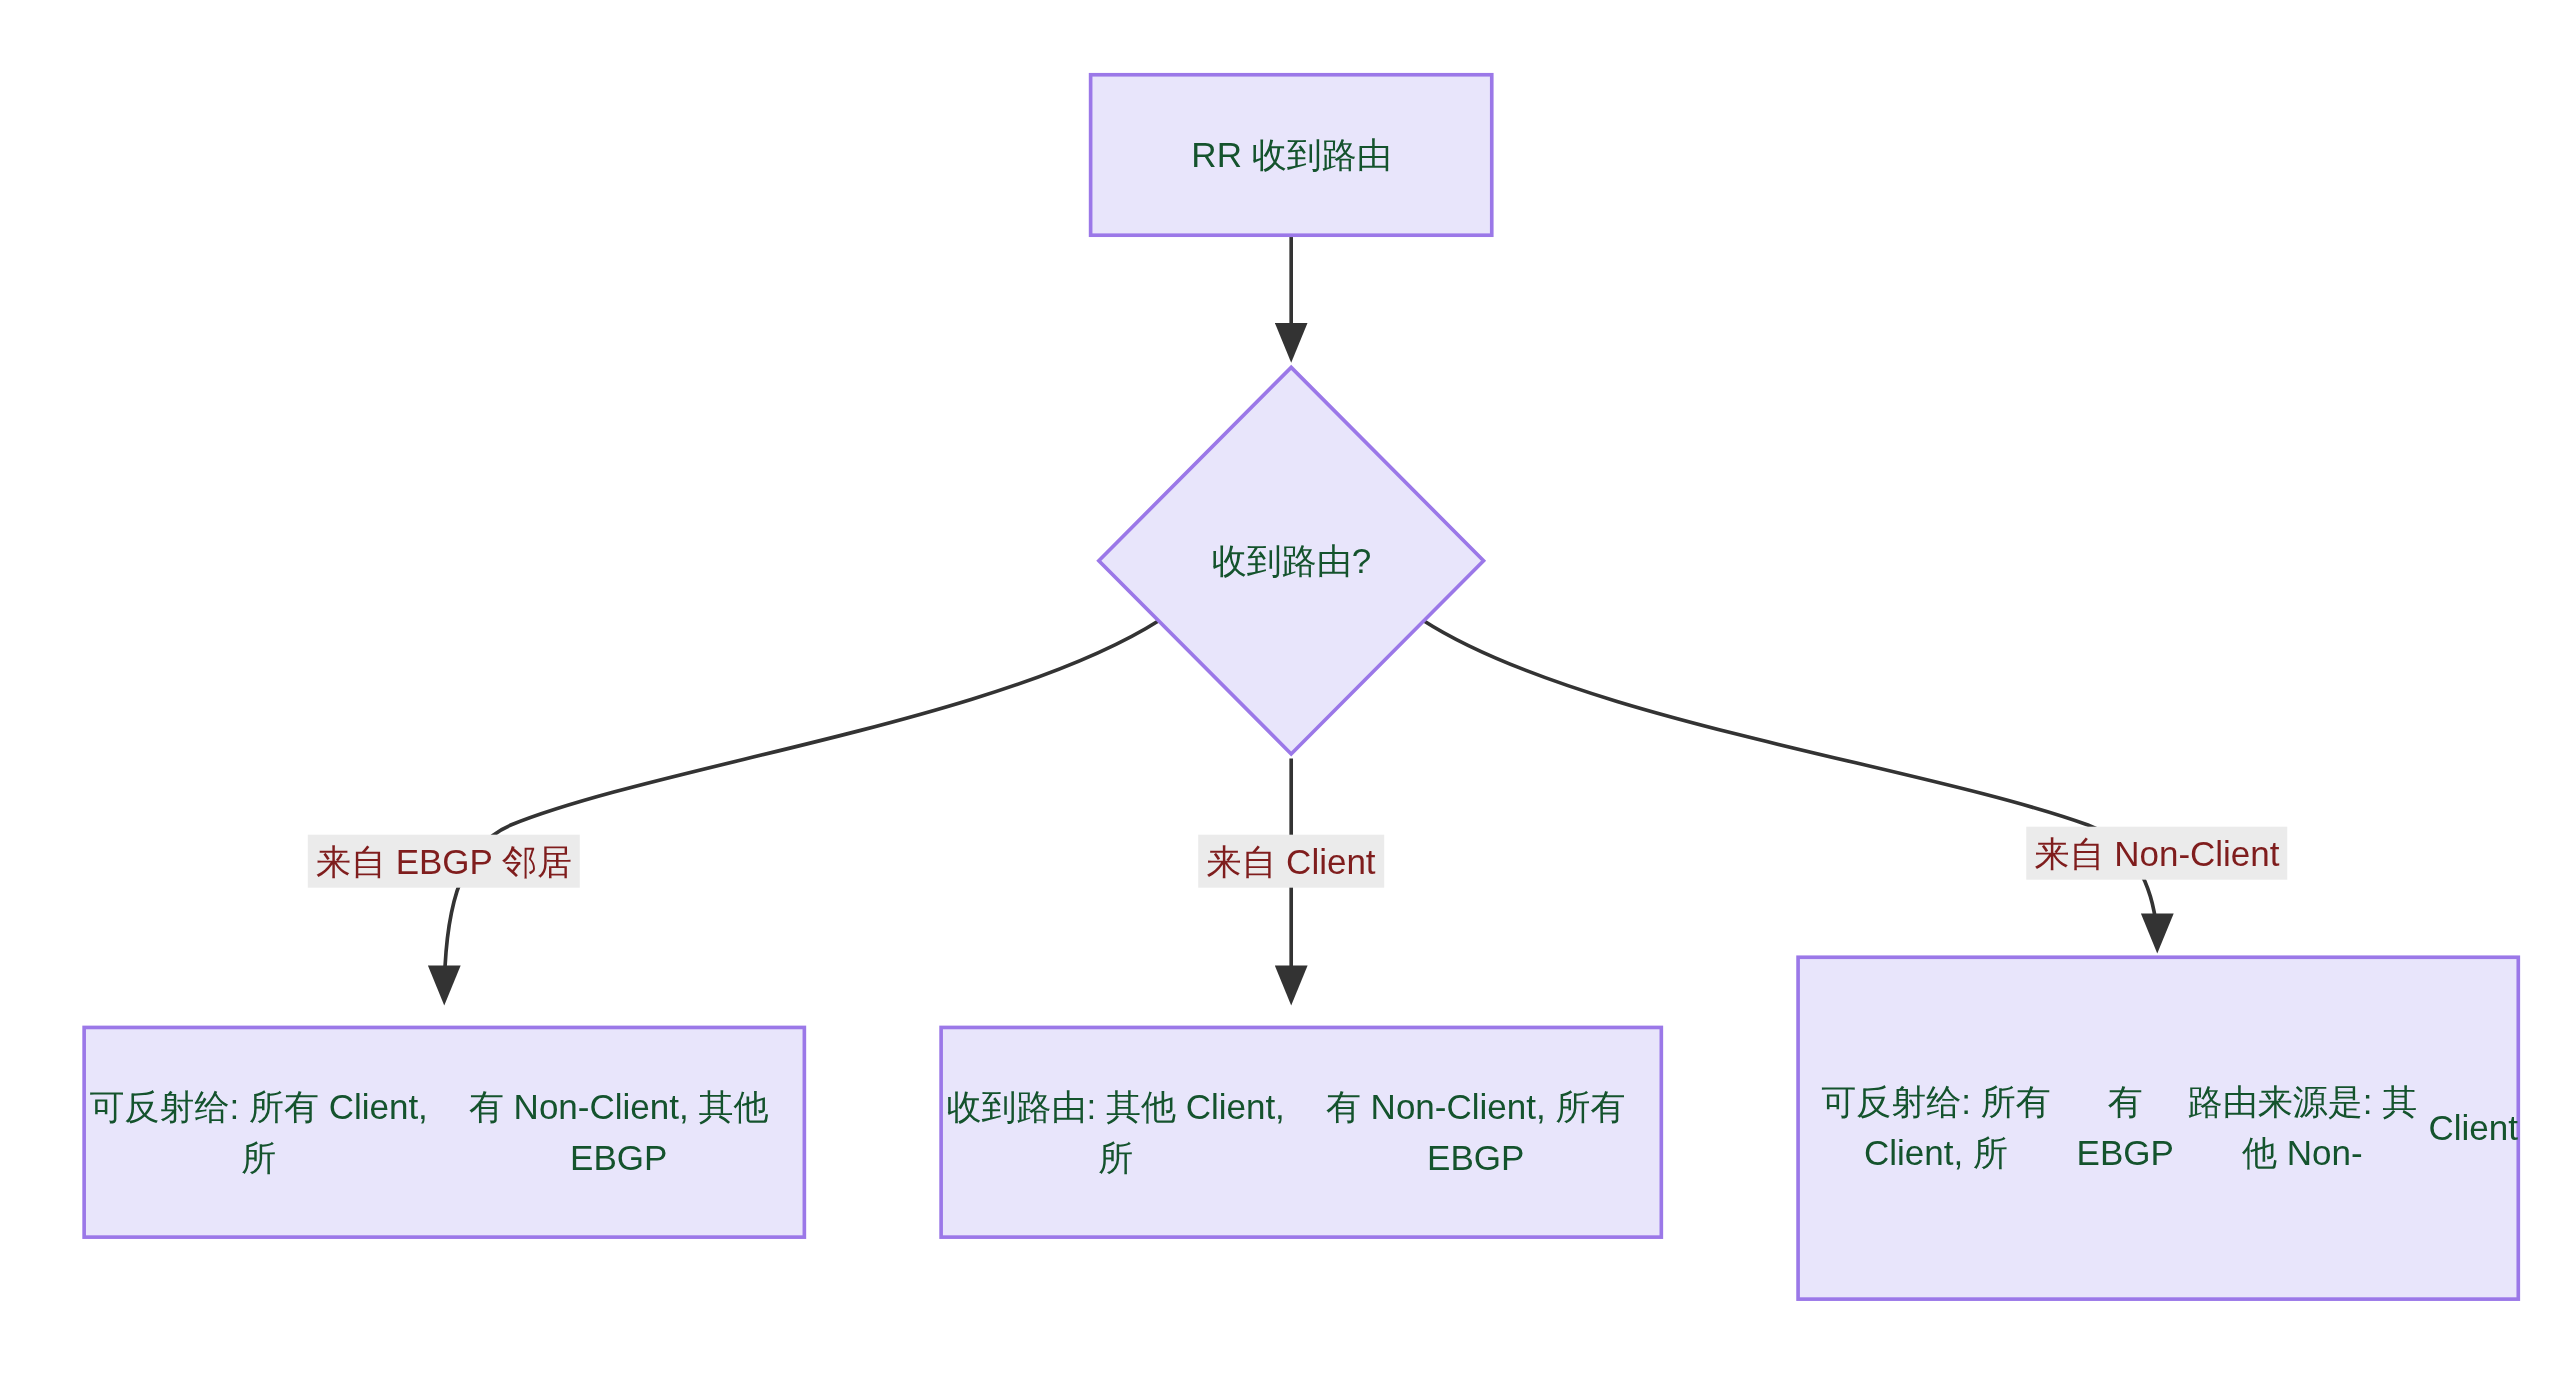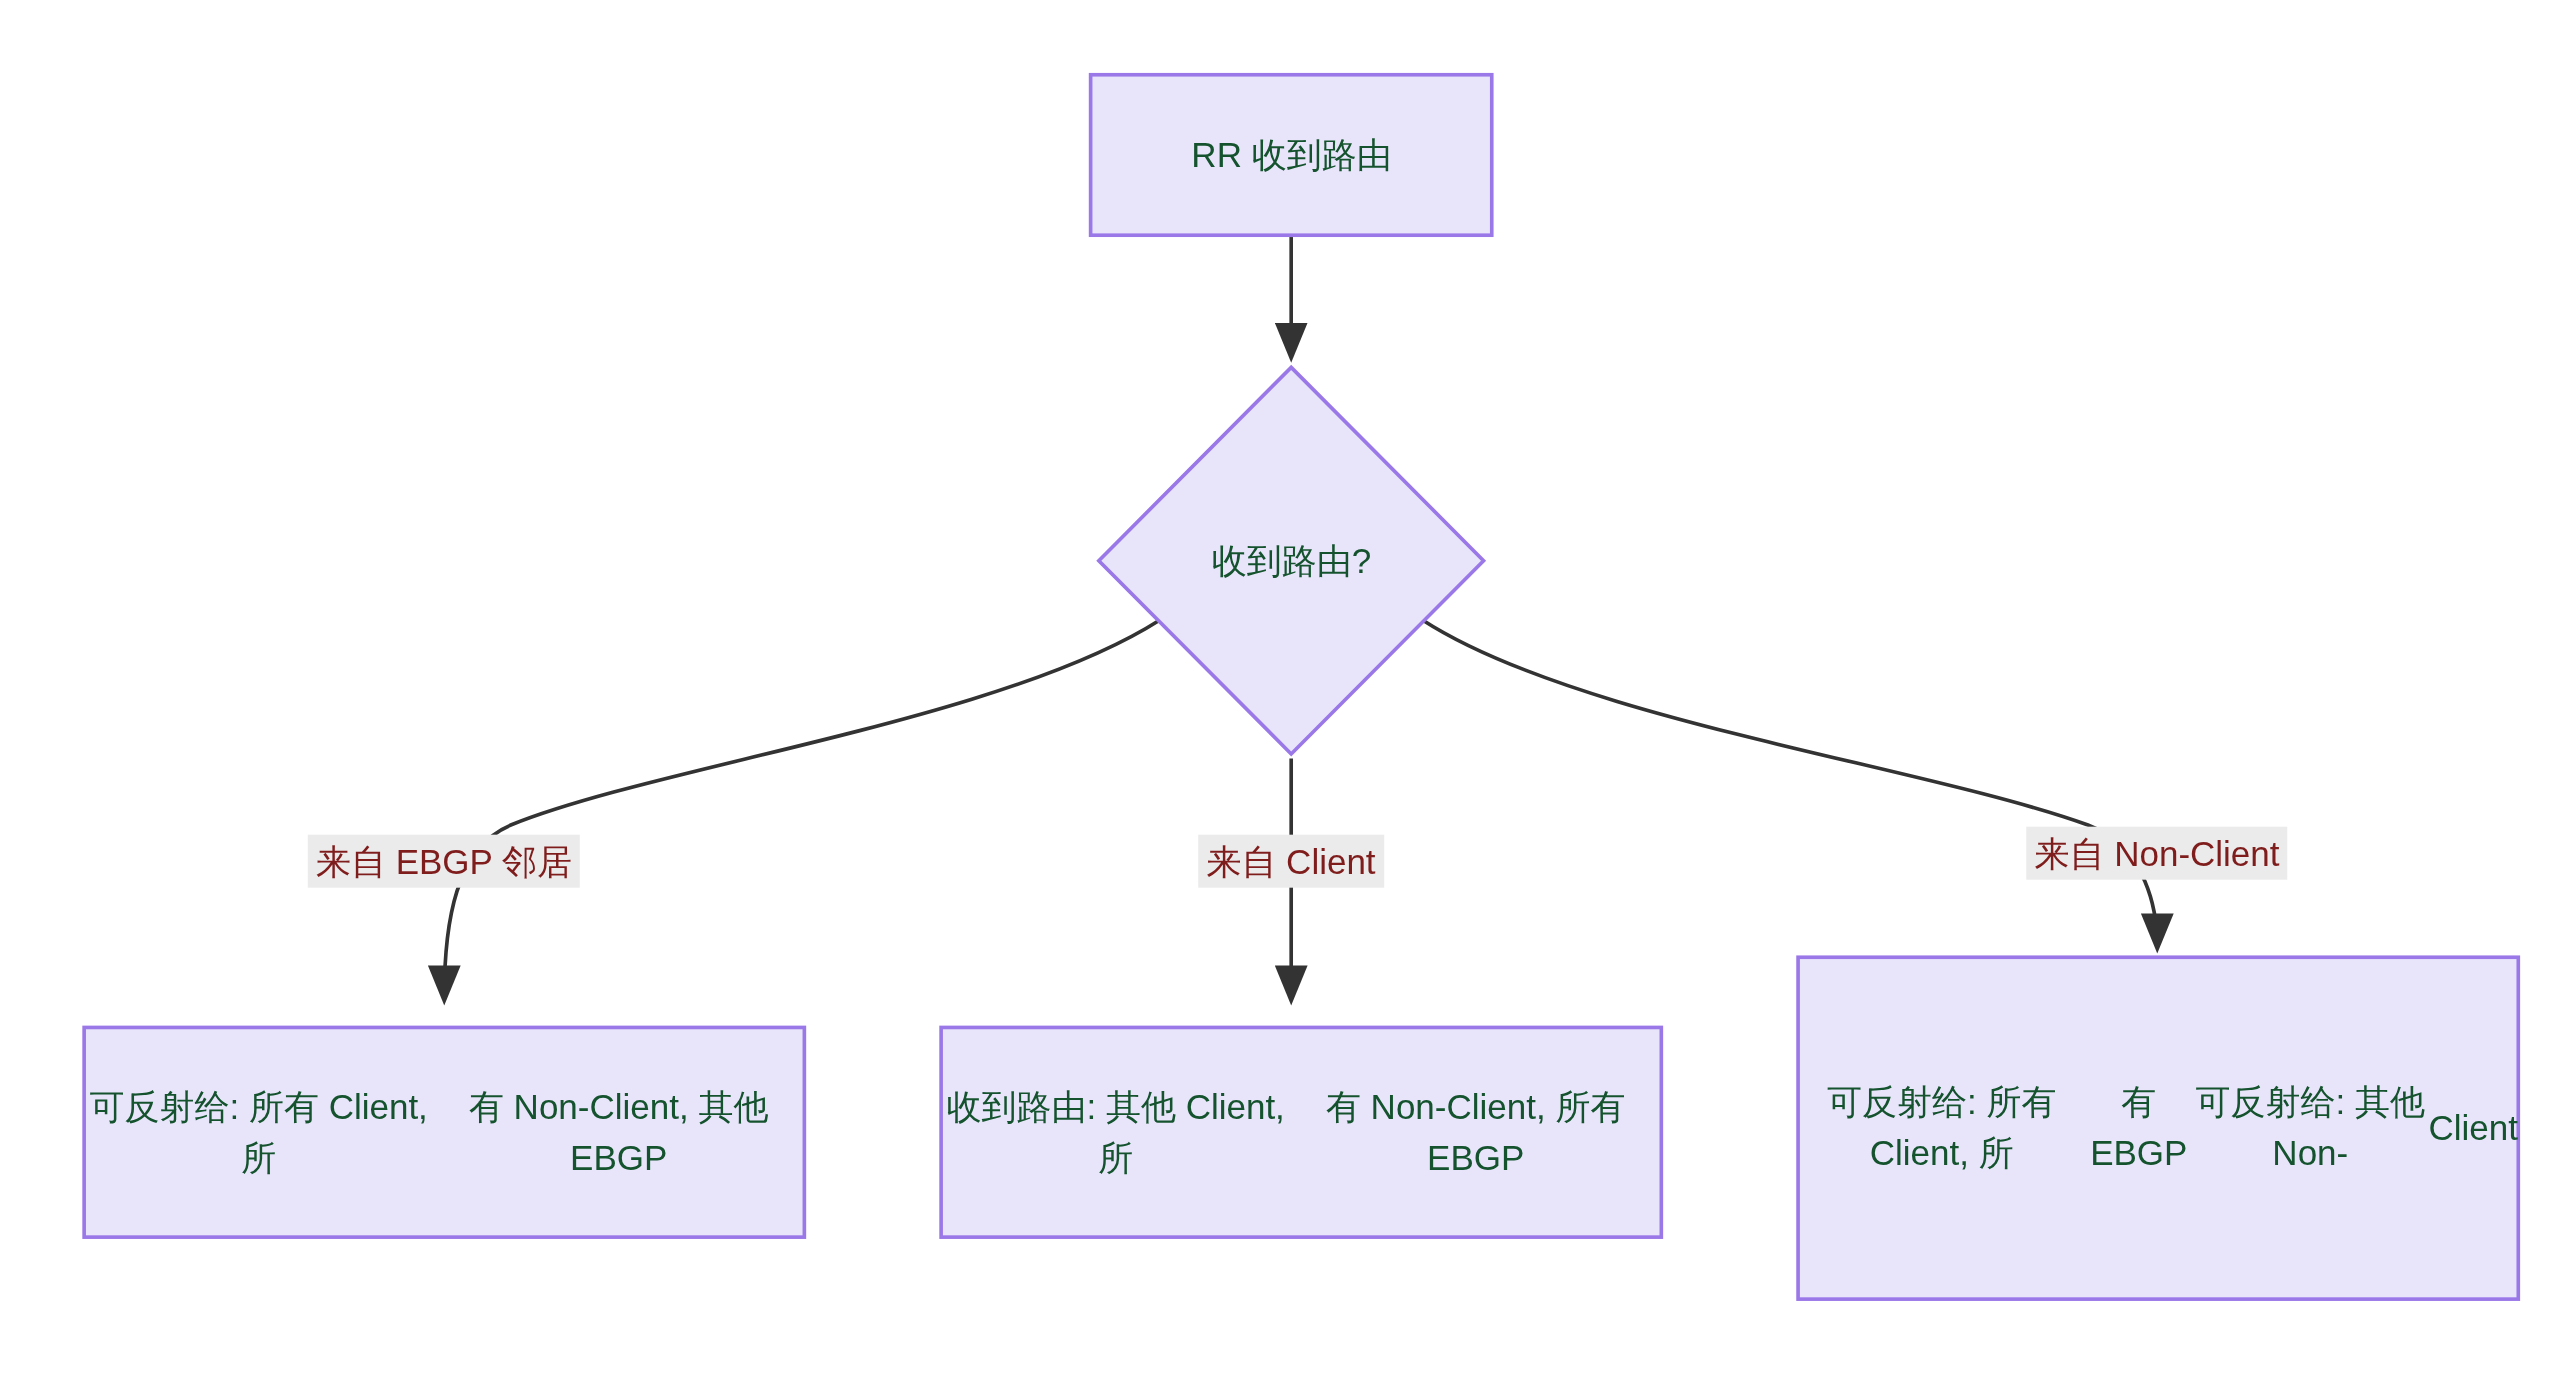--- a/index.html
+++ b/index.html
@@ -104,21 +104,21 @@
   </div>
 
   <div class="node-label multi" style="left:941px; top:1028px; width:720px; height:210px;">
     <span>收到路由: 其他 Client, 所</span>
     <span>有 Non-Client, 所有 EBGP</span>
   </div>
 
   <div class="node-label multi" style="left:1798px; top:957px; width:720px; height:342px;">
     <span>可反射给: 所有 Client, 所</span>
     <span>有 EBGP</span>
-    <span>可反射给: 其他 Non-</span>
+    <span>路由来源是: 其他 Non-</span>
     <span>Client</span>
   </div>
 
   <div class="edge-label" style="left:444px; top:861px;">来自 EBGP 邻居</div>
 
   <div class="edge-label" style="left:1291px; top:861px;text-align:right;">来自 Client</div>
 
   <div class="edge-label" style="left:2157px; top:825px;margin-top:28px;">来自 Non-Client</div>
 
 </div>

